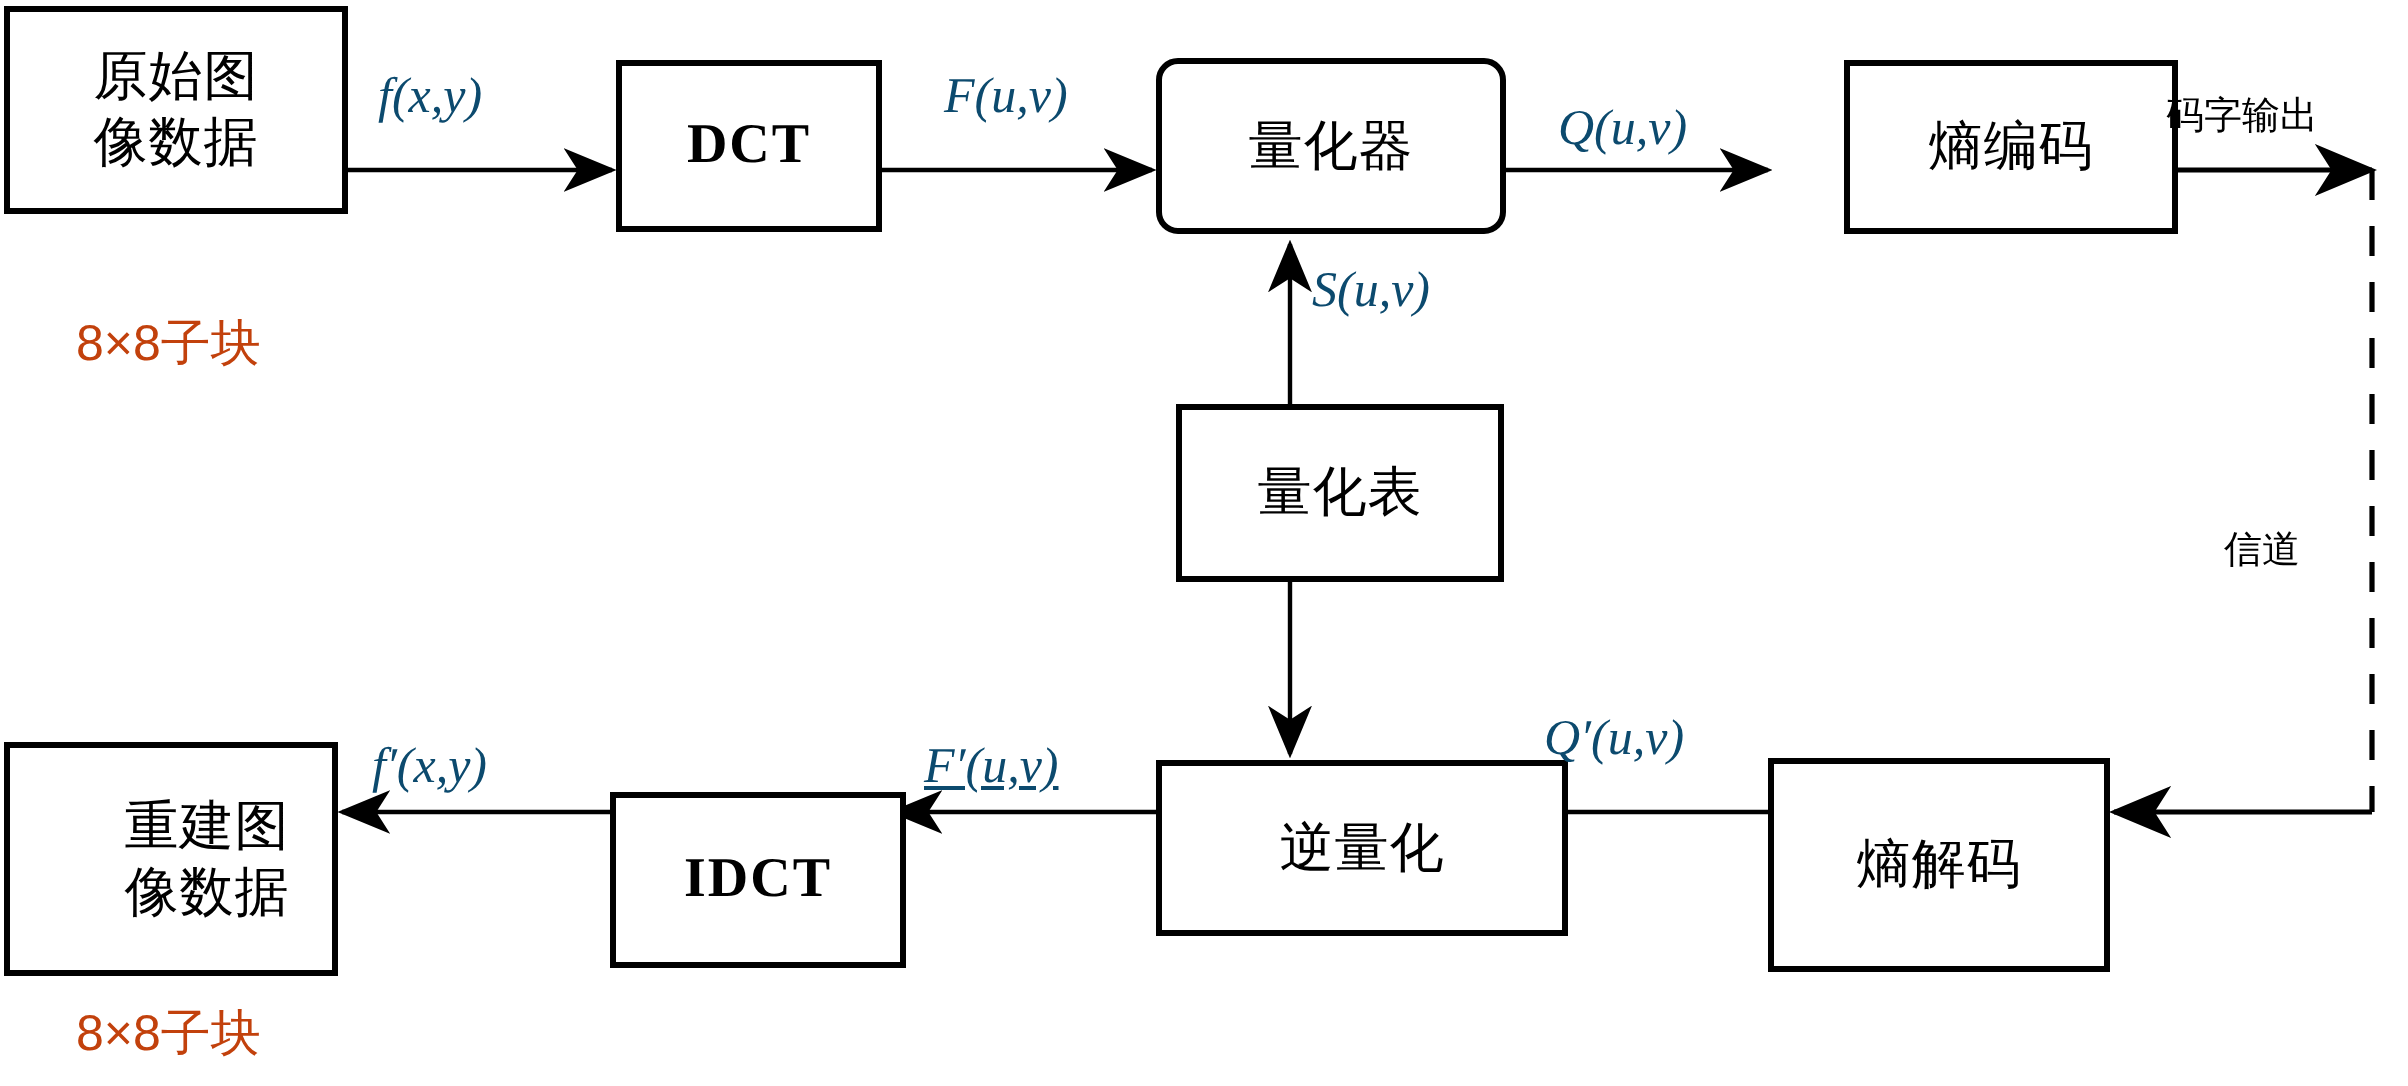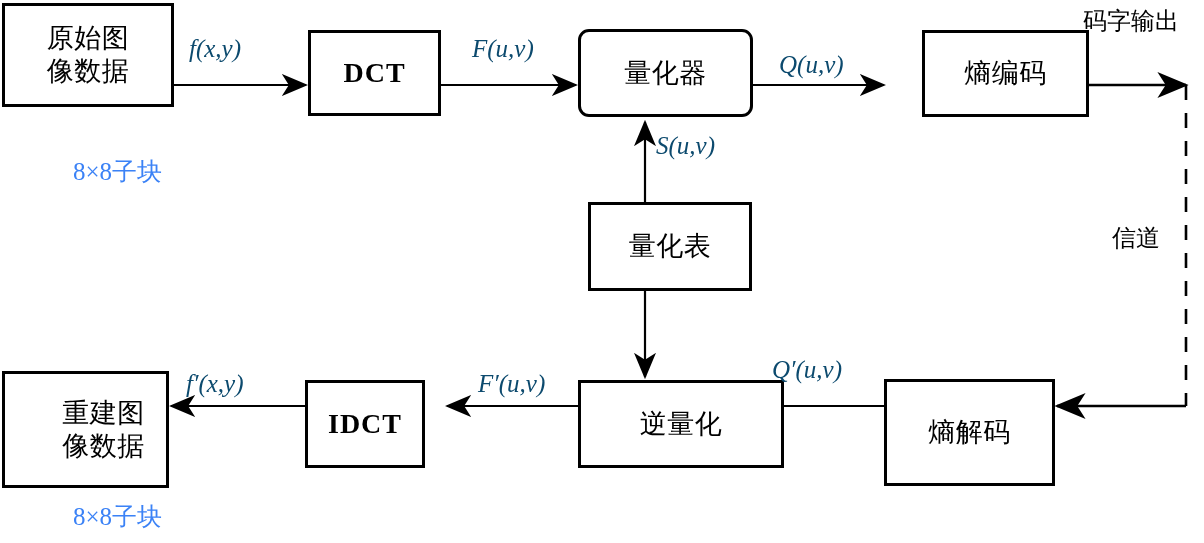--- a/index.html
+++ b/index.html
@@ -40,40 +40,40 @@
     letter-spacing: 0.5px;
     white-space: pre-line;
   }
   .node-label.latin {
     font-size: 28px;
     letter-spacing: 1px;
     font-weight: bold;
   }
   .caption {
     position: absolute;
-    font-family: Liberation Serif, serif;
+    font-family: Liberation Sans, sans-serif;
     font-size: 25px;
-    color: #3b82f6;
+    color: #c2410c;
     white-space: nowrap;
-    margin-left: 35px;
   }
   .edge-label {
     position: absolute;
     font-family: "Liberation Serif", "DejaVu Serif", serif;
     font-style: italic;
     font-size: 25px;
     color: #0c4a6e;
     white-space: nowrap;
   }
   .side-label {
     position: absolute;
     font-family: "Liberation Serif", "DejaVu Serif", serif;
-    font-size: 24px;
+    font-size: 19px;
     color: #000000;
     white-space: nowrap;
+    margin-top: 40px;
   }
 </style>
 </head>
 <body>
 
 <div id="diagram-root">
 
   <svg id="diagram-svg" viewBox="0 0 1204 543" xmlns="http://www.w3.org/2000/svg">
     <defs>
       <marker id="arrowR" viewBox="0 0 12 10" refX="11" refY="5" markerWidth="12" markerHeight="10" orient="auto-start-reverse">
@@ -126,21 +126,21 @@
 
   <div class="node-box" style="left:588px; top:202px; width:164px; height:89px;">
     <span class="node-label">量化表</span>
   </div>
 
   <div class="node-box" style="left:2px; top:371px; width:167px; height:117px;padding-left:36px;">
     <span class="node-label">重建图
 像数据</span>
   </div>
 
-  <div class="node-box" style="left:305px; top:380px; width:120px; height:88px;">
+  <div class="node-box" style="left:305px; top:396px; width:148px; height:88px;">
     <span class="node-label latin">IDCT</span>
   </div>
 
   <div class="node-box" style="left:578px; top:380px; width:206px; height:88px;">
     <span class="node-label">逆量化</span>
   </div>
 
   <div class="node-box" style="left:884px; top:379px; width:171px; height:107px;">
     <span class="node-label">熵解码</span>
   </div>
@@ -152,21 +152,21 @@
   <div class="edge-label" style="left:189px; top:35px;">f(x,y)</div>
 
   <div class="edge-label" style="left:472px; top:35px;">F(u,v)</div>
 
   <div class="edge-label" style="left:779px; top:35px;margin-top:16px;">Q(u,v)</div>
 
   <div class="edge-label" style="left:656px; top:132px;">S(u,v)</div>
 
   <div class="edge-label" style="left:186px; top:370px;">f′(x,y)</div>
 
-  <div class="edge-label" style="left:478px; top:370px;">F′(u,v)</div>
+  <div class="edge-label" style="left:462px; top:370px;text-decoration:underline;">F′(u,v)</div>
 
   <div class="edge-label" style="left:772px; top:356px;">Q′(u,v)</div>
 
   <div class="side-label" style="left:1083px; top:5px;">码字输出</div>
 
   <div class="side-label" style="left:1112px; top:222px;">信道</div>
 
 </div>
 
 </body></html>

